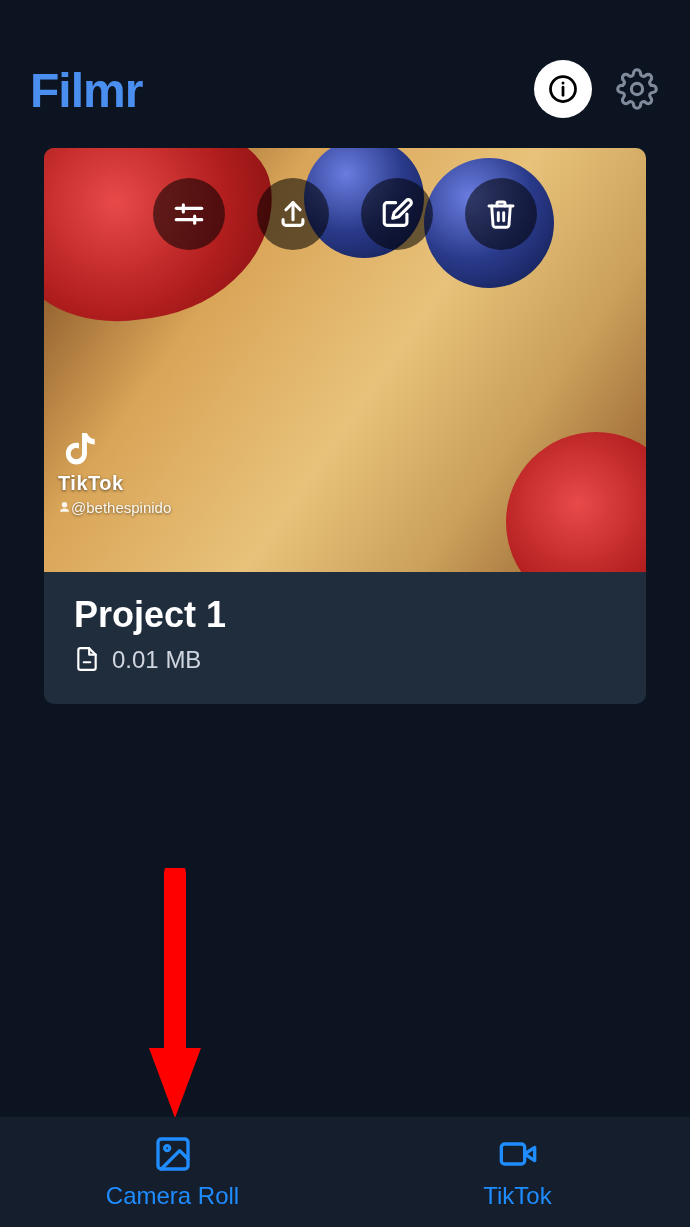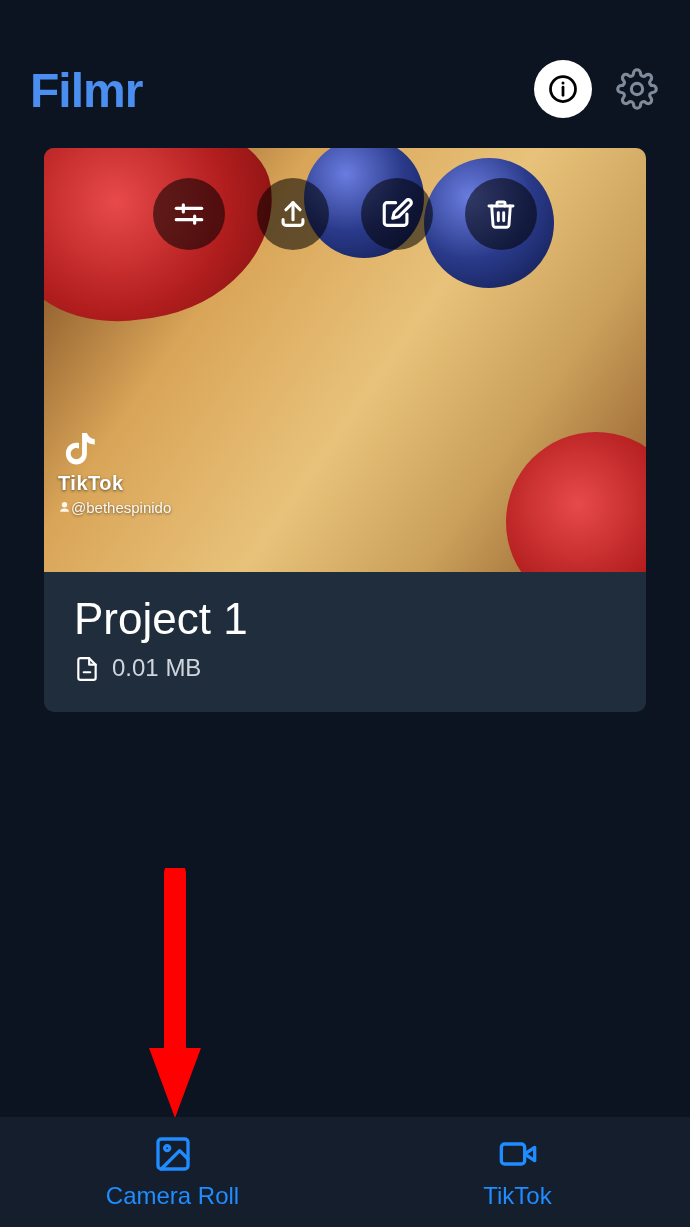--- a/index.html
+++ b/index.html
@@ -121,27 +121,27 @@
   }
   .watermark .handle {
     font-size: 15px; opacity: 0.9;
     display:flex; align-items:center; 
   }
 
   .project-meta {
     padding: 22px 30px 30px 30px;
   }
   .project-title {
-    font-size: 44px;
-    font-weight: 400;
+    font-size: 36px;
+    font-weight: 700;
   }
   .project-size {
     margin-top: 10px;
     display: flex;
-    align-items: flex-end;
+    align-items: flex-start;
     gap: 12px;
     font-size: 24px;
     color: #d0d6df;
   }
 
   
   .bottom-nav {
     position: absolute;
     left: 0; right: 0; bottom: 0;
     height: 110px;

